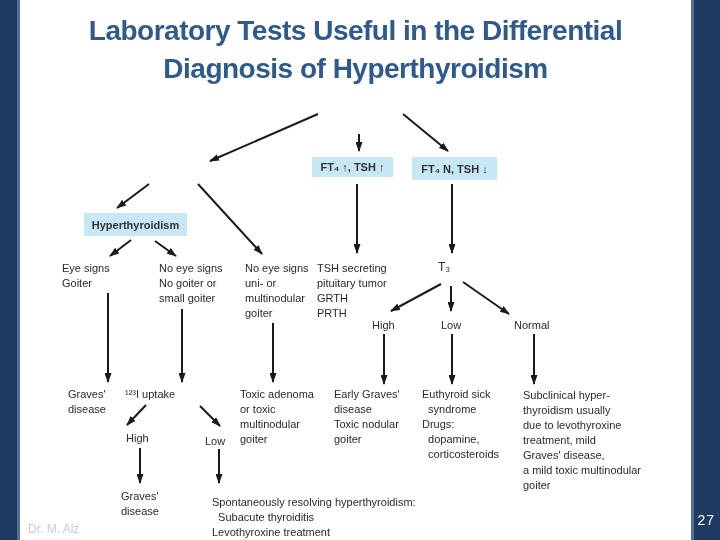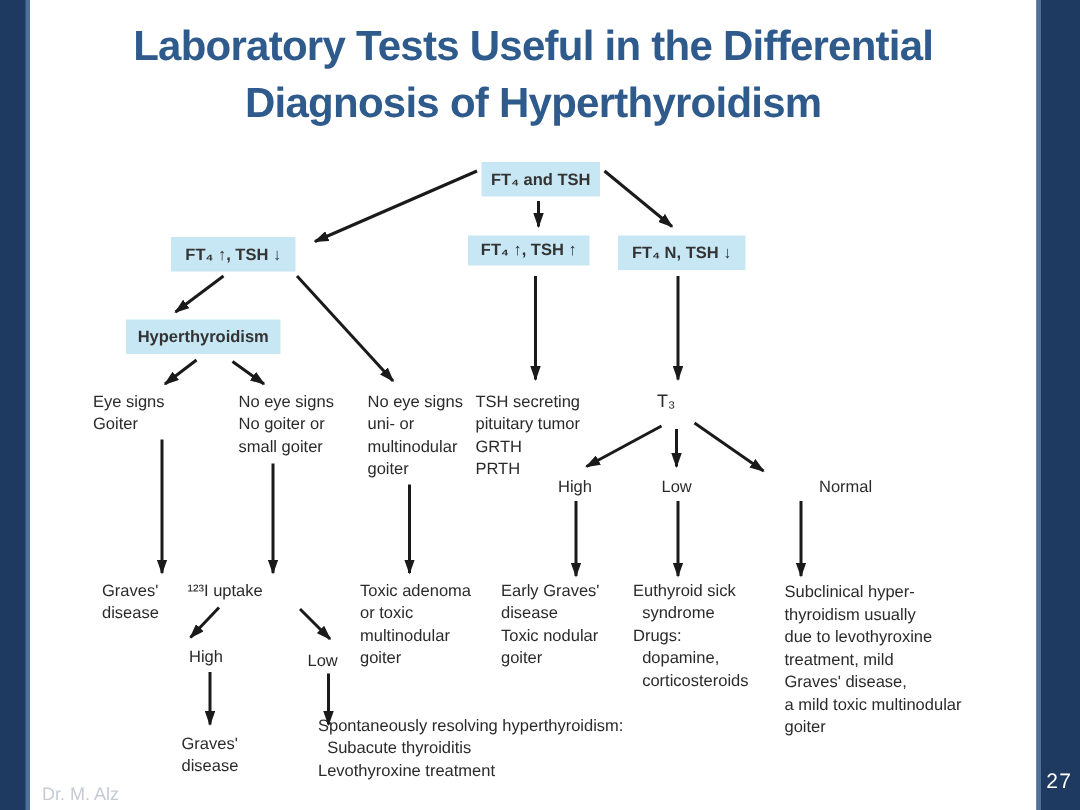--- a/index.html
+++ b/index.html
@@ -90,22 +90,20 @@
         <line x1="146" y1="405" x2="127" y2="425" marker-end="url(#ah)"></line>
         <line x1="200" y1="406" x2="220" y2="426" marker-end="url(#ah)"></line>
         <line x1="140" y1="448" x2="140" y2="483" marker-end="url(#ah)"></line>
         <line x1="219" y1="449" x2="219" y2="483" marker-end="url(#ah)"></line>
         <line x1="384" y1="334" x2="384" y2="384" marker-end="url(#ah)"></line>
         <line x1="452" y1="334" x2="452" y2="384" marker-end="url(#ah)"></line>
         <line x1="534" y1="334" x2="534" y2="384" marker-end="url(#ah)"></line>
       </g>
     </svg>
 
-    <div class="node" style="left:321px;top:108px;width:79px;height:23px;">FT₄ and TSH</div>
-    <div class="node" style="left:114px;top:158px;width:83px;height:23px;">FT₄ ↑, TSH ↓</div>
     <div class="node" style="left:312px;top:157px;width:81px;height:20px;">FT₄ ↑, TSH ↑</div>
     <div class="node" style="left:412px;top:157px;width:85px;height:23px;text-align:center;">FT₄ N, TSH ↓</div>
     <div class="node" style="left:84px;top:213px;width:103px;height:23px;">Hyperthyroidism</div>
 
     <div class="lbl" style="left:62px;top:261px;">Eye signs
 Goiter</div>
     <div class="lbl" style="left:159px;top:261px;">No eye signs
 No goiter or
 small goiter</div>
     <div class="lbl" style="left:245px;top:261px;">No eye signs
@@ -113,21 +111,21 @@
 multinodular
 goiter</div>
     <div class="lbl" style="left:317px;top:261px;">TSH secreting
 pituitary tumor
 GRTH
 PRTH</div>
     <div class="lbl lbl-t3" style="left:438px;top:260px;">T₃</div>
 
     <div class="lbl" style="left:372px;top:318px;">High</div>
     <div class="lbl" style="left:441px;top:318px;">Low</div>
-    <div class="lbl" style="left:514px;top:318px;margin-left:32px;">Normal</div>
+    <div class="lbl" style="left:514px;top:318px;">Normal</div>
 
     <div class="lbl" style="left:68px;top:387px;">Graves'
 disease</div>
     <div class="lbl" style="left:125px;top:387px;">¹²³I uptake</div>
     <div class="lbl" style="left:240px;top:387px;">Toxic adenoma
 or toxic
 multinodular
 goiter</div>
     <div class="lbl" style="left:334px;top:387px;">Early Graves'
 disease
@@ -144,18 +142,18 @@
 treatment, mild
 Graves' disease,
 a mild toxic multinodular
 goiter</div>
 
     <div class="lbl" style="left:126px;top:431px;">High</div>
     <div class="lbl" style="left:205px;top:434px;">Low</div>
 
     <div class="lbl" style="left:121px;top:489px;">Graves'
 disease</div>
-    <div class="lbl" style="left:212px;top:477px;">Spontaneously resolving hyperthyroidism:
+    <div class="lbl" style="left:212px;top:495px;">Spontaneously resolving hyperthyroidism:
   Subacute thyroiditis
 Levothyroxine treatment</div>
 
   </div>
 </div>
 
 </body></html>

